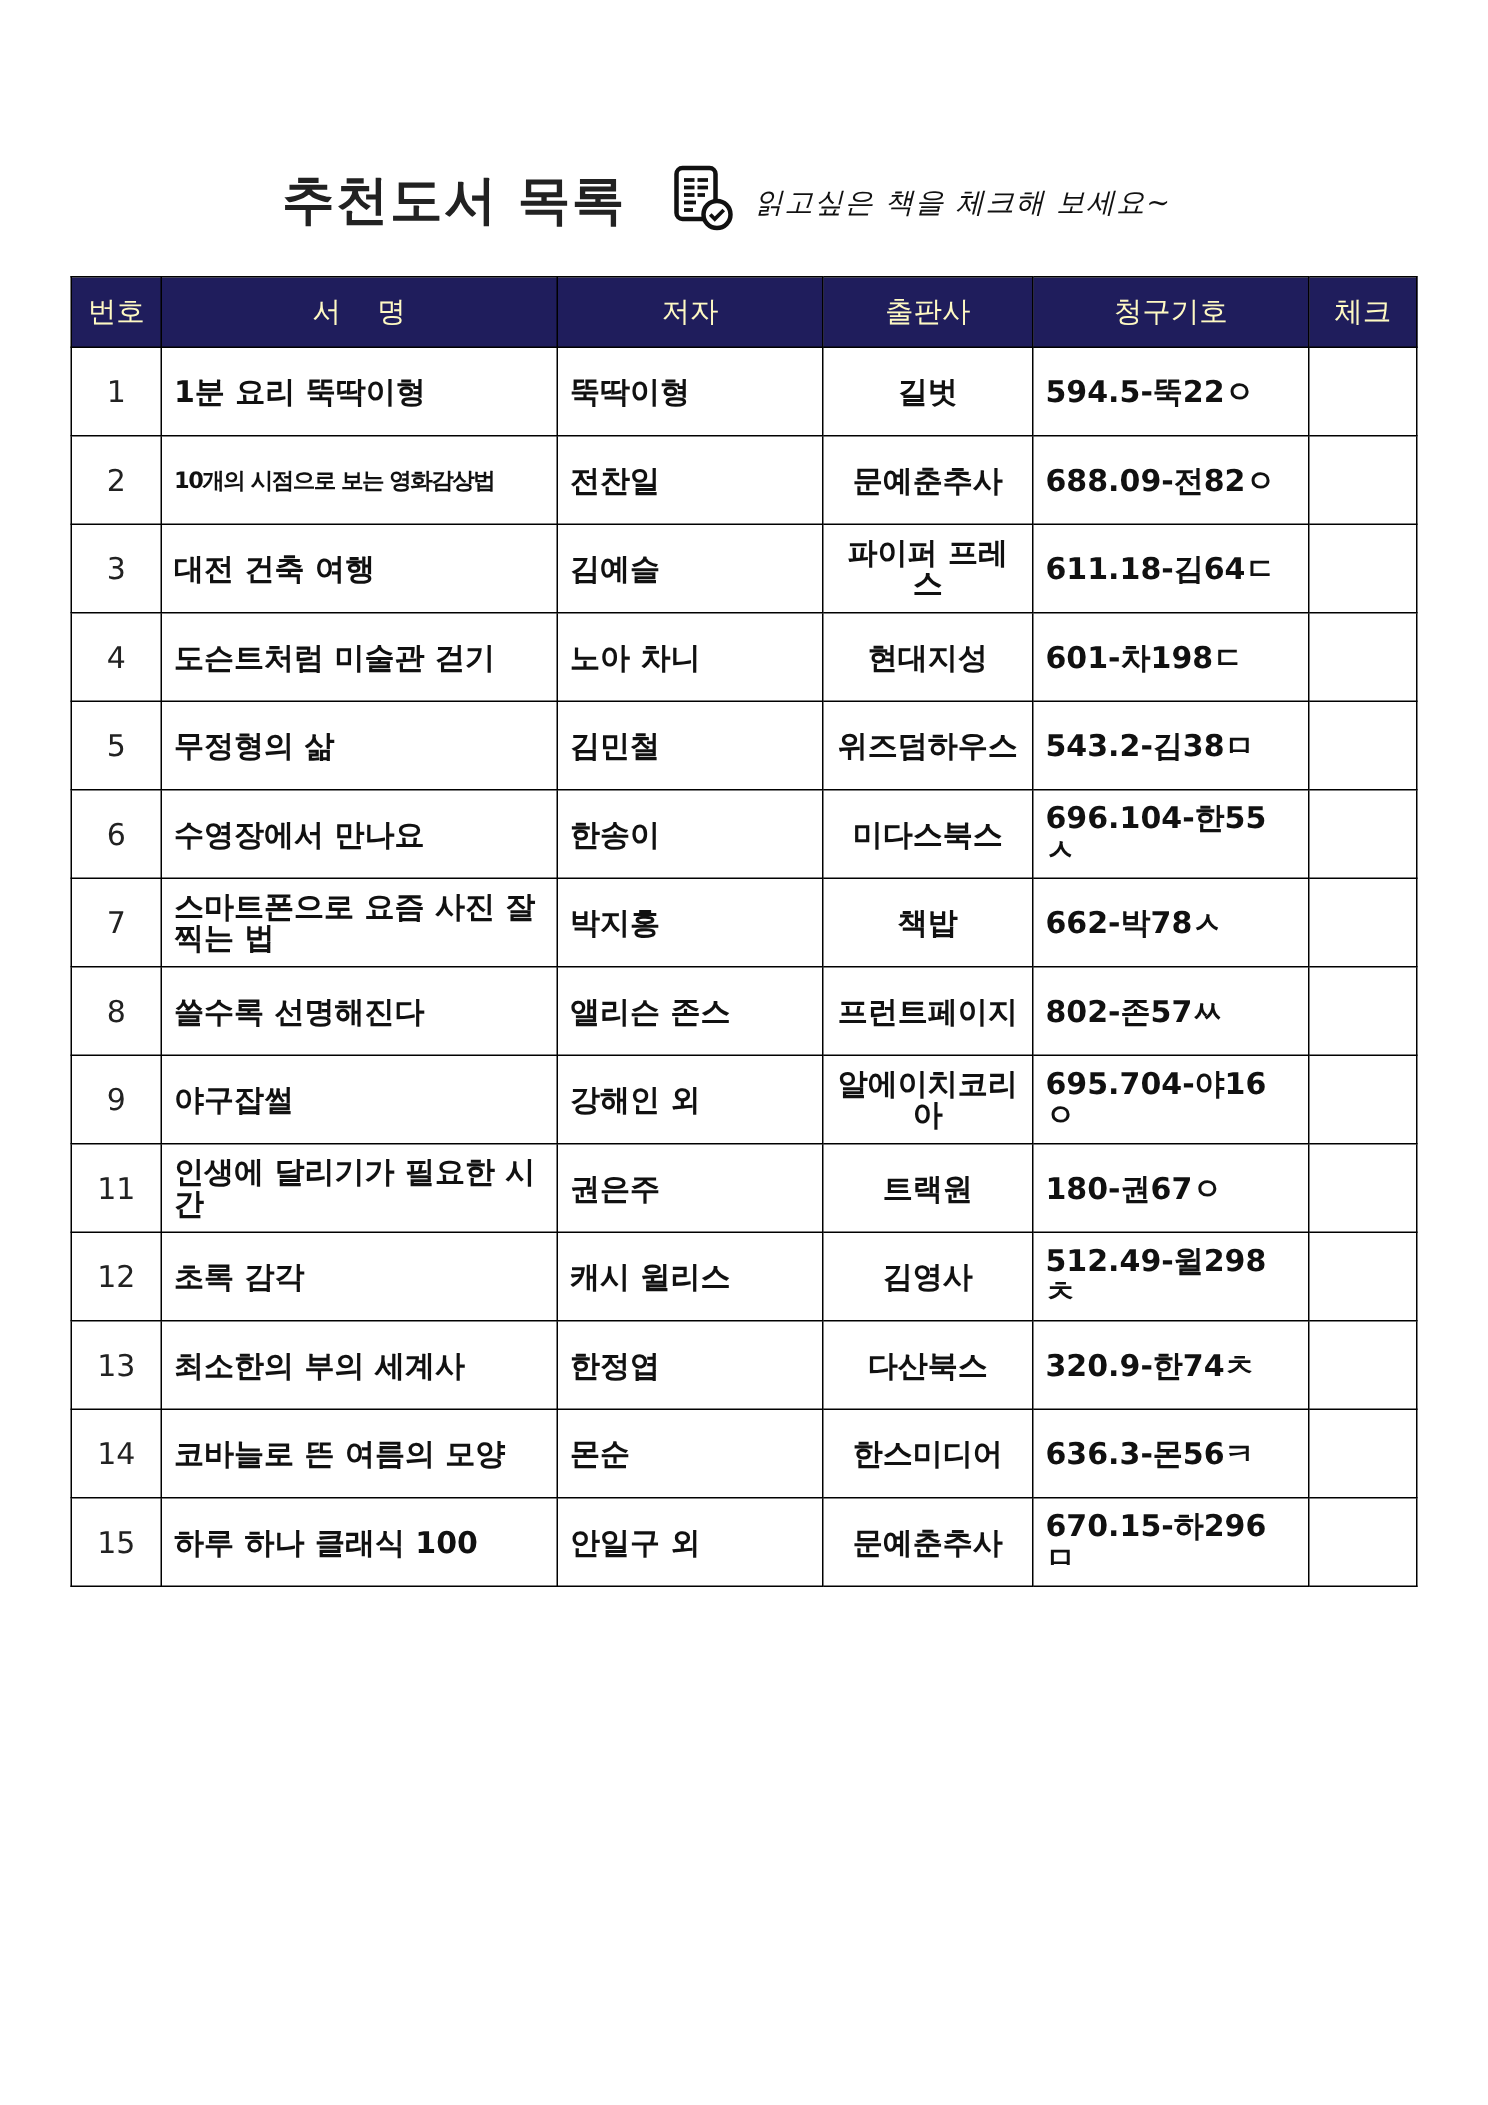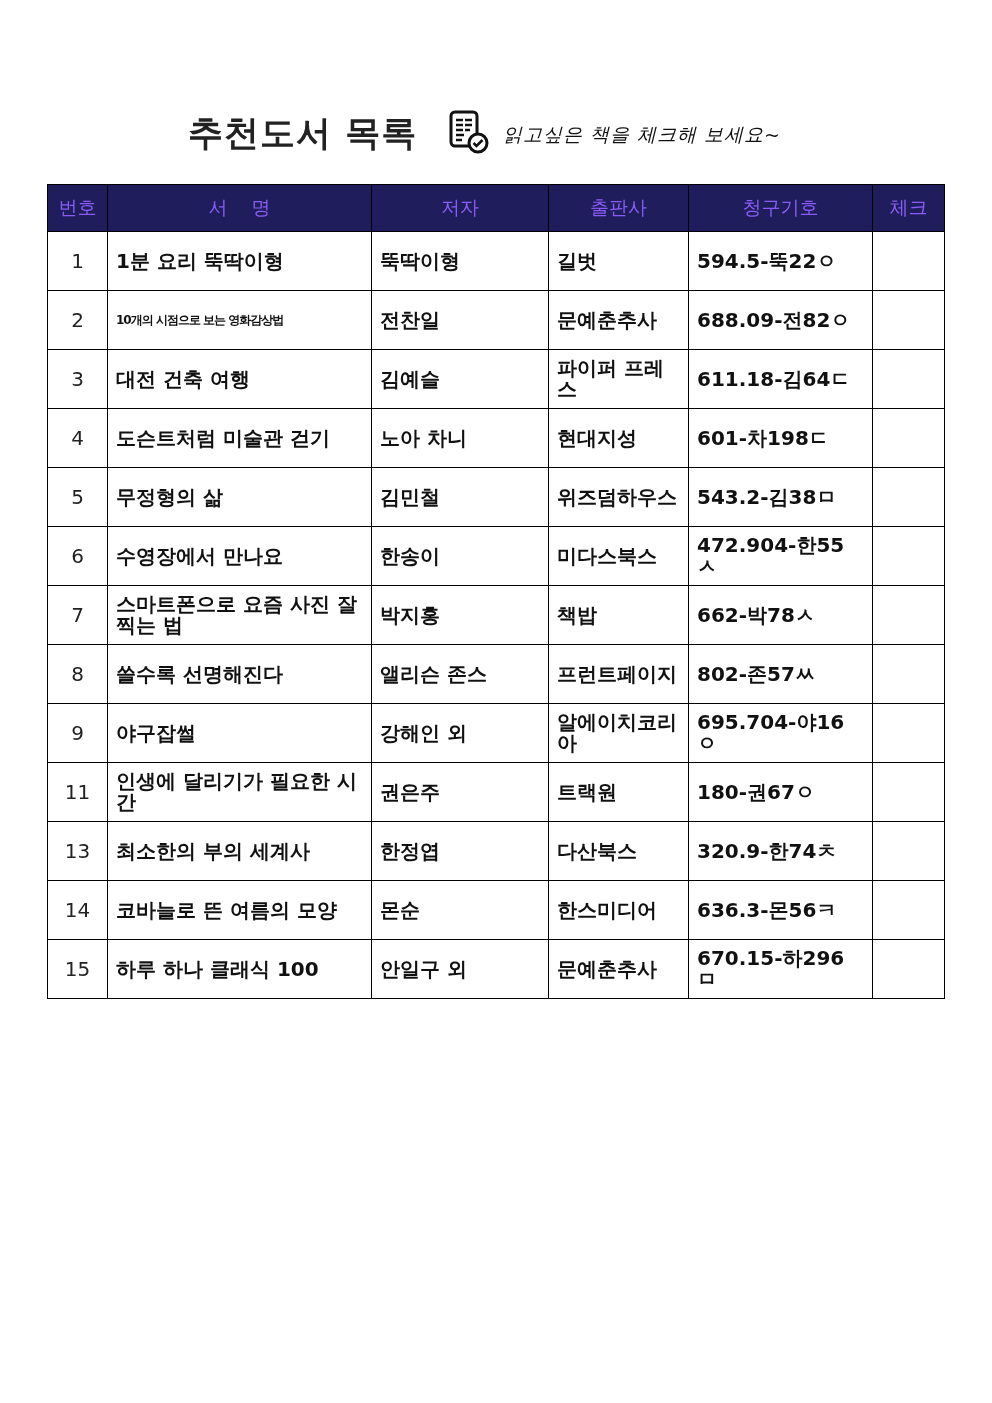--- a/index.html
+++ b/index.html
@@ -3,27 +3,27 @@
 <meta charset="utf-8">
 <style>
   html, body { margin: 0; padding: 0; background: #ffffff; }
   body { width: 992px; height: 1403px; position: relative; font-family: "DejaVu Sans", "Liberation Sans", sans-serif; color: #111; }
   .title-row { position: absolute; top: 108px; left: 0; width: 872px; height: 50px; }
   .title { position: absolute; left: 188px; top: 2px; font-size: 35px; font-weight: bold; letter-spacing: 1px; color: #222; white-space: nowrap; }
   .doc-icon { position: absolute; left: 448px; top: 2px; width: 42px; height: 44px; }
   .subtitle { position: absolute; left: 503px; top: 14px; font-size: 19px; font-family: "DejaVu Serif", serif; font-style: italic; color: #111; white-space: nowrap; letter-spacing: 1px; text-align: right; }
   table.books { position: absolute; left: 47px; top: 184px; border-collapse: collapse; table-layout: fixed; width: 897px; }
   table.books th, table.books td { border: 1.5px solid #000; }
-  table.books thead th { background: #1f1d5c; color: #8b5cf6; font-weight: normal; font-size: 19px; height: 46px; text-align: center; padding: 0; margin-left: 35px; }
+  table.books thead th { background: #1f1d5c; color: #fef9c3; font-weight: normal; font-size: 19px; height: 46px; text-align: center; padding: 0; margin-left: 35px; }
   table.books tbody td { height: 58px; font-size: 20px; padding: 0 8px; vertical-align: middle; line-height: 21px; }
   td.num { text-align: center; color: #222; padding: 0 !important; }
   td.title-cell { font-weight: 600; }
-  td.title-cell.small { font-size: 12px; letter-spacing: -1px; }
+  td.title-cell.small { font-size: 15px; letter-spacing: -1px; }
   td.author, td.publisher, td.callno { font-weight: 600; }
-  td.publisher { word-break: break-all; }
+  td.publisher { word-break: break-all; text-align: center; }
   td.check { }
 </style>
 </head>
 <body>
 
 <div class="title-row">
   <div class="title">추천도서 목록</div>
   <svg class="doc-icon" viewBox="0 0 42 44">
     <rect x="3" y="2" width="26" height="34" rx="4" ry="4" fill="#fff" stroke="#111" stroke-width="3"></rect>
     <line x1="8" y1="10" x2="15" y2="10" stroke="#111" stroke-width="2.5"></line>
@@ -98,21 +98,21 @@
       <td class="author">김민철</td>
       <td class="publisher">위즈덤하우스</td>
       <td class="callno">543.2-김38ㅁ</td>
       <td class="check"></td>
     </tr>
     <tr>
       <td class="num">6</td>
       <td class="title-cell">수영장에서 만나요</td>
       <td class="author">한송이</td>
       <td class="publisher">미다스북스</td>
-      <td class="callno">472.904-한55ㅅ</td>
+      <td class="callno">696.104-한55ㅅ</td>
       <td class="check"></td>
     </tr>
     <tr>
       <td class="num">7</td>
       <td class="title-cell">스마트폰으로 요즘 사진 잘 찍는 법</td>
       <td class="author">박지홍</td>
       <td class="publisher">책밥</td>
       <td class="callno">662-박78ㅅ</td>
       <td class="check"></td>
     </tr>
@@ -134,20 +134,28 @@
     </tr>
     <tr>
       <td class="num">11</td>
       <td class="title-cell">인생에 달리기가 필요한 시간</td>
       <td class="author">권은주</td>
       <td class="publisher">트랙원</td>
       <td class="callno">180-권67ㅇ</td>
       <td class="check"></td>
     </tr>
     <tr>
+      <td class="num">12</td>
+      <td class="title-cell">초록 감각</td>
+      <td class="author">캐시 윌리스</td>
+      <td class="publisher">김영사</td>
+      <td class="callno">512.49-윌298ㅊ</td>
+      <td class="check"></td>
+    </tr>
+    <tr>
       <td class="num">13</td>
       <td class="title-cell">최소한의 부의 세계사</td>
       <td class="author">한정엽</td>
       <td class="publisher">다산북스</td>
       <td class="callno">320.9-한74ㅊ</td>
       <td class="check"></td>
     </tr>
     <tr>
       <td class="num">14</td>
       <td class="title-cell">코바늘로 뜬 여름의 모양</td>

